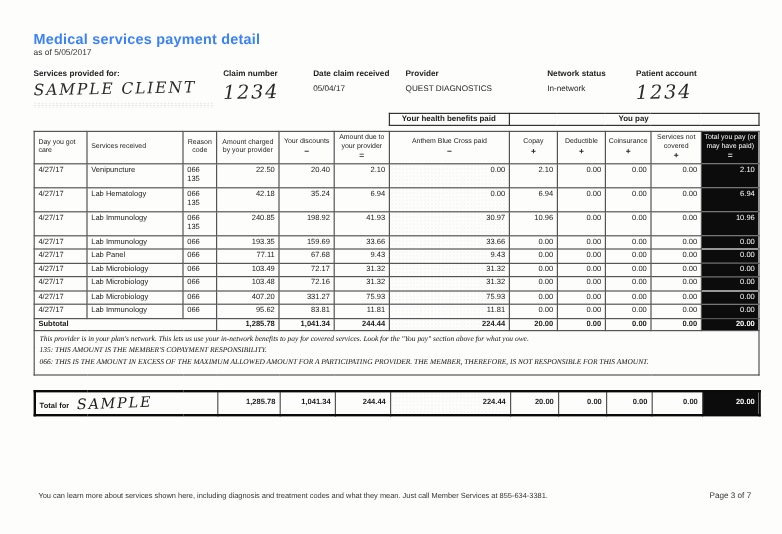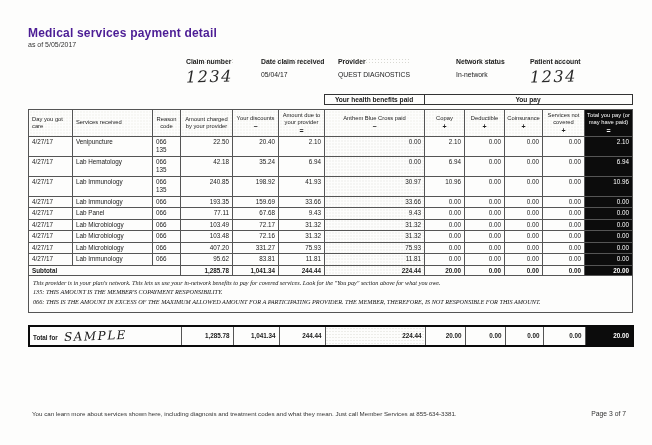--- a/index.html
+++ b/index.html
@@ -1,19 +1,19 @@
 <!DOCTYPE html>
 <html><head>
 <meta charset="utf-8">
 <style>
   * { box-sizing: border-box; margin: 0; padding: 0; }
   body { width: 652px; height: 445px; background: #fff; font-family: "Liberation Sans", sans-serif; color: #1a1a1a; }
   .page { position: relative; width: 652px; height: 445px; background: #fdfdfc; overflow: hidden; padding: 26px 22px 0 28px; }
 
-  .title { font-size: 12px; font-weight: bold; color: #4c1d95; letter-spacing: .2px; }
+  .title { font-size: 12px; font-weight: bold; color: #3b82f6; letter-spacing: .2px; }
   .asof { font-size: 7px; color: #333; margin-top: 1px; }
 
   .info-row { position: relative; height: 36px; margin-top: 10px; }
   .info { position: absolute; top: 0; }
   .ilabel { font-size: 6.8px; font-weight: bold; color: #222;
             background-image: radial-gradient(#d8d8d2 .4px, transparent .5px); background-size: 3px 3px; }
   .ivalue { font-size: 6.8px; color: #222; margin-top: 6px; }
   .hand { font-family: "DejaVu Serif", serif; font-style: italic; font-size: 13px; letter-spacing: 1.5px;
           color: #2a2a2a; transform: rotate(-1deg); margin-top: 2px; white-space: nowrap; }
   .hand.small { font-size: 16px; }
@@ -53,20 +53,25 @@
 </style>
 </head>
 <body>
 
 <div class="page">
 
   <div class="title">Medical services payment detail</div>
   <div class="asof">as of 5/05/2017</div>
 
   <div class="info-row">
+    <div class="info" style="left:0;">
+      <div class="ilabel">Services provided for:</div>
+      <div class="hand">SAMPLE CLIENT</div>
+      <div class="smudge"></div>
+    </div>
     <div class="info" style="left:158px;">
       <div class="ilabel">Claim number</div>
       <div class="hand small">1234</div>
     </div>
     <div class="info" style="left:233px;">
       <div class="ilabel">Date claim received</div>
       <div class="ivalue">05/04/17</div>
     </div>
     <div class="info" style="left:310px;">
       <div class="ilabel">Provider</div>

